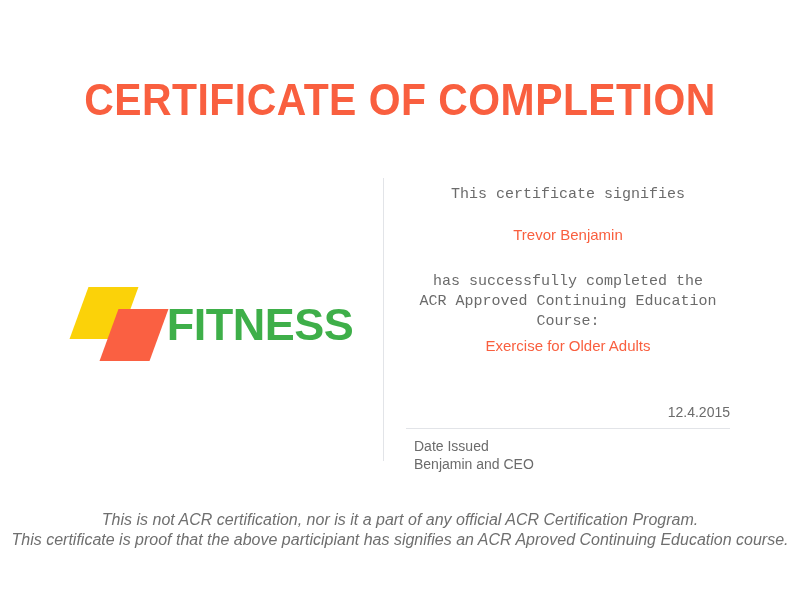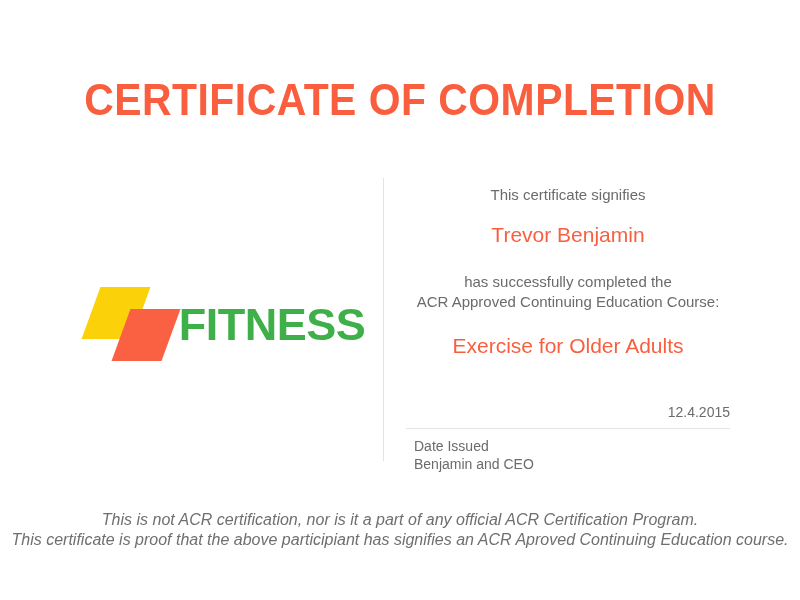--- a/index.html
+++ b/index.html
@@ -55,21 +55,21 @@
     left: 383px;
     top: 3px;
     width: 1px;
     height: 283px;
     background: #e2e4e8;
   }
 
   
   .logo-block {
     position: absolute;
-    left: 68px;
+    left: 56px;
     top: 0;
     width: 320px;
     height: 290px;
     display: flex;
     align-items: center;
     justify-content: center;
   }
   .logo-inner {
     display: flex;
     align-items: center;
@@ -118,24 +118,25 @@
     top: 0;
     width: 324px;
     height: 290px;
   }
 
   .line-muted {
     color: #6b6b6b;
     font-size: 15px;
     line-height: 20px;
     text-align: center;
+    font-family: Liberation Mono, monospace;
   }
   .line-accent {
     color: #f95f3f;
-    font-size: 21px;
+    font-size: 15px;
     line-height: 26px;
     text-align: center;
     white-space: nowrap;
   }
 
   .r-signifies { position: absolute; top: 10px;  left: 0; width: 100%; }
   .r-name      { position: absolute; top: 47px;  left: 0; width: 100%; }
   .r-completed { position: absolute; top: 97px;  left: 0; width: 100%; }
   .r-course    { position: absolute; top: 158px; left: 0; width: 100%; }
 

